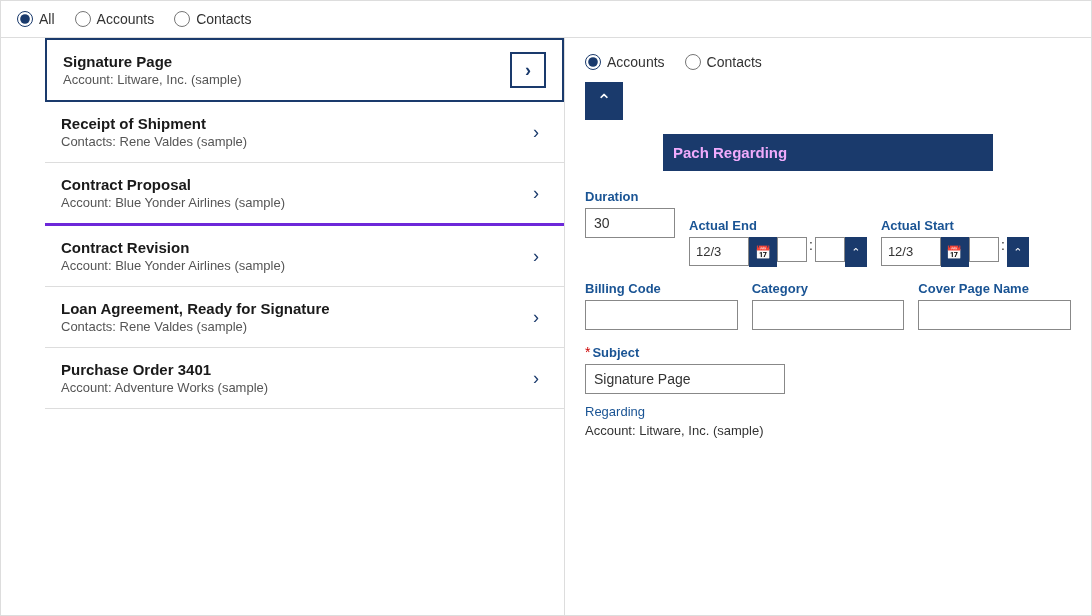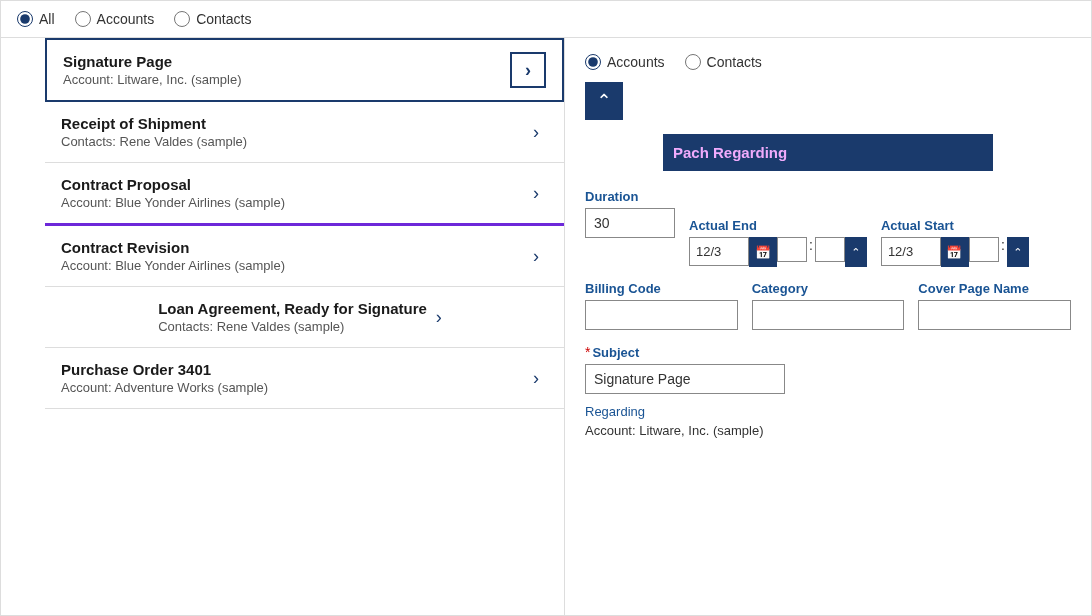--- a/index.html
+++ b/index.html
@@ -311,21 +311,21 @@
       </div>
 
       <div class="list-item" style="border:none; border-bottom:1px solid #ddd;">
         <div class="list-item-content">
           <span class="list-item-title">Contract Revision</span>
           <span class="list-item-subtitle">Account: Blue Yonder Airlines (sample)</span>
         </div>
         <span class="chevron-plain">›</span>
       </div>
 
-      <div class="list-item" style="border:none; border-bottom:1px solid #ddd;justify-content:center;">
+      <div class="list-item" style="border:none; border-bottom:1px solid #ddd;">
         <div class="list-item-content">
           <span class="list-item-title">Loan Agreement, Ready for Signature</span>
           <span class="list-item-subtitle">Contacts: Rene Valdes (sample)</span>
         </div>
         <span class="chevron-plain">›</span>
       </div>
 
       <div class="list-item" style="border:none; border-bottom:1px solid #ddd;">
         <div class="list-item-content">
           <span class="list-item-title">Purchase Order 3401</span>

